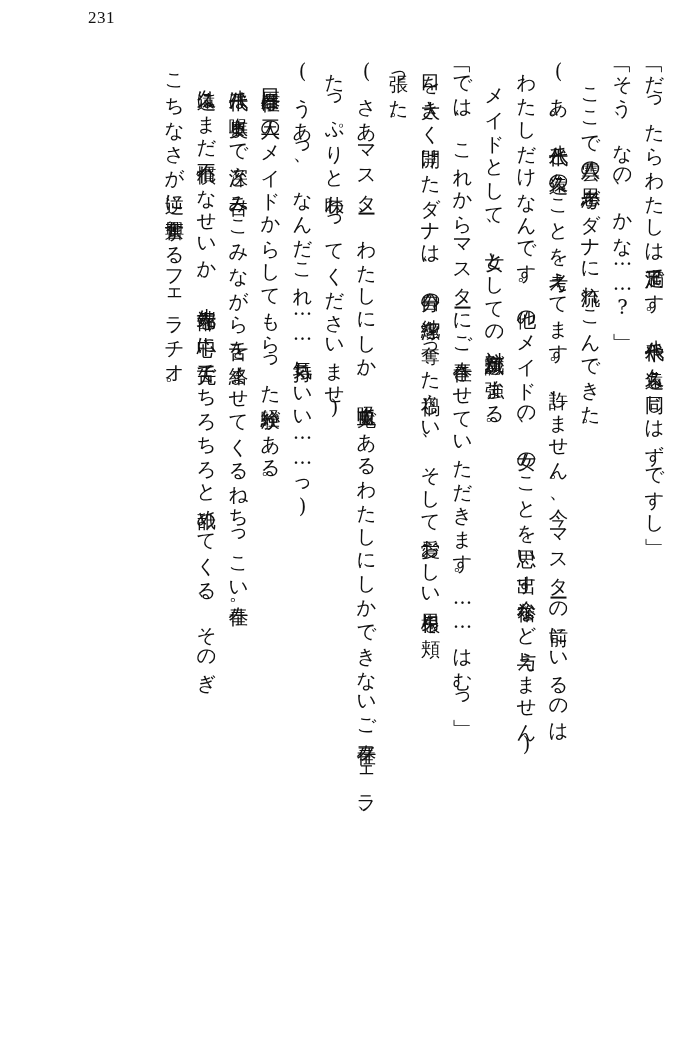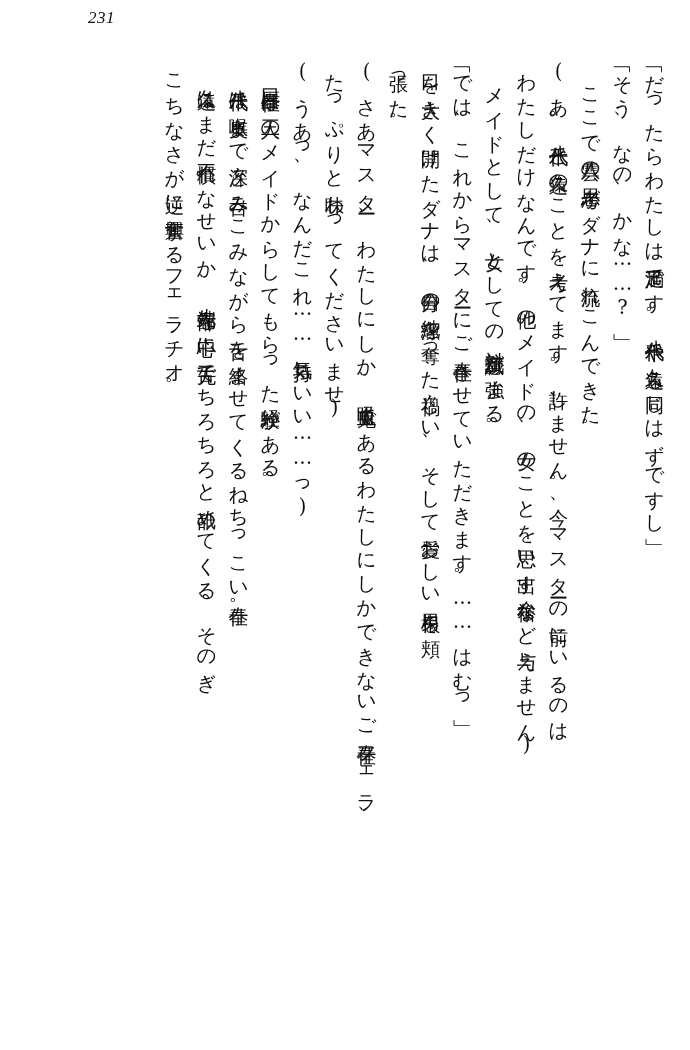--- a/index.html
+++ b/index.html
@@ -14,21 +14,20 @@
     background: #ffffff;
     overflow: hidden;
     font-family: "Liberation Serif", "DejaVu Serif", serif;
     color: #111111;
   }
   .page-number {
     position: absolute;
     top: 8px;
     left: 88px;
     font-size: 17px;
-    font-style: italic;
     font-family: "Liberation Serif", "DejaVu Serif", serif;
     color: #111111;
     letter-spacing: 0.5px;
   }
   .text-block {
     position: absolute;
     top: 60px;
     left: 34px;
     right: 26px;
     height: 960px;

